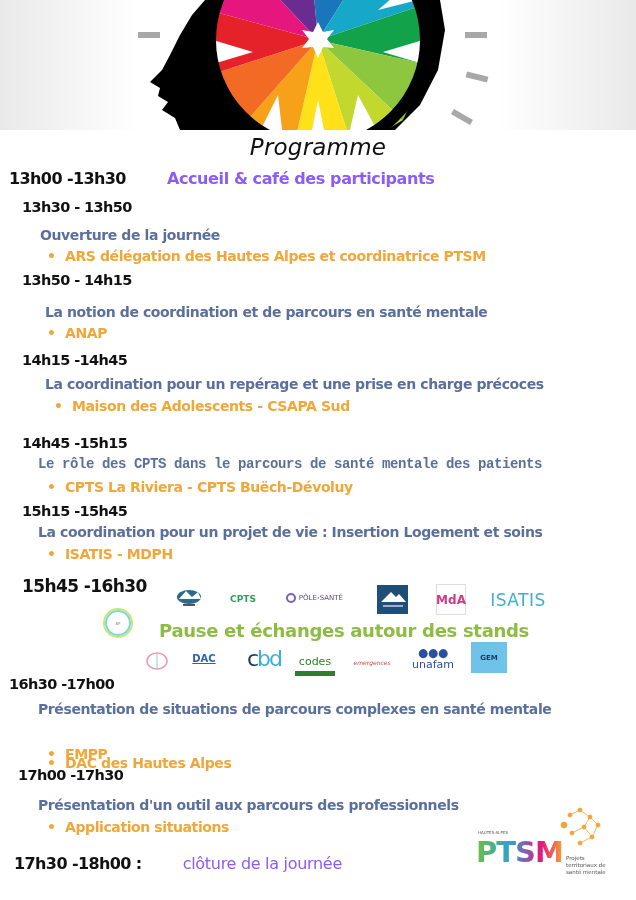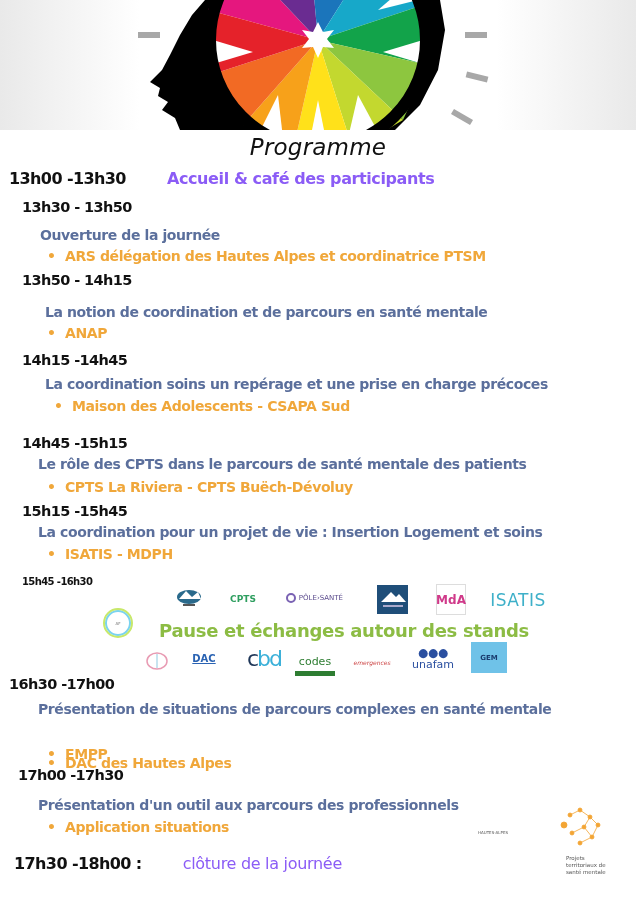--- a/index.html
+++ b/index.html
@@ -82,38 +82,38 @@
   <span class="bullet">•</span><span>ARS délégation des Hautes Alpes et coordinatrice PTSM</span>
 </div>
 
 <div class="abs time" style="left:22px; top:272px;">13h50 - 14h15</div>
 <div class="abs topic" style="left:45px; top:304px;">La notion de coordination et de parcours en santé mentale</div>
 <div class="abs speaker" style="left:47px; top:325px;">
   <span class="bullet">•</span><span>ANAP</span>
 </div>
 
 <div class="abs time" style="left:22px; top:352px;">14h15 -14h45</div>
-<div class="abs topic" style="left:45px; top:376px;">La coordination soins un repérage et une prise en charge précoces</div>
+<div class="abs topic" style="left:45px; top:376px;">La coordination pour un repérage et une prise en charge précoces</div>
 <div class="abs speaker" style="left:54px; top:398px;">
   <span class="bullet">•</span><span>Maison des Adolescents - CSAPA Sud</span>
 </div>
 
 <div class="abs time" style="left:22px; top:435px;">14h45 -15h15</div>
-<div class="abs topic" style="left:38px; top:456px;">Le rôle des CPTS dans le parcours de santé mentale des patients</div>
+<div class="abs topic" style="left:38px; top:456px;font-family:Liberation Mono, monospace;">Le rôle des CPTS dans le parcours de santé mentale des patients</div>
 <div class="abs speaker" style="left:47px; top:479px;">
   <span class="bullet">•</span><span>CPTS La Riviera - CPTS Buëch-Dévoluy</span>
 </div>
 
 <div class="abs time" style="left:22px; top:503px;">15h15 -15h45</div>
 <div class="abs topic" style="left:38px; top:524px;">La coordination pour un projet de vie : Insertion Logement et soins</div>
 <div class="abs speaker" style="left:47px; top:546px;">
   <span class="bullet">•</span><span>ISATIS - MDPH</span>
 </div>
 
-<div class="abs time" style="left:22px; top:576px; font-size:10px;">15h45 -16h30</div>
+<div class="abs time" style="left:22px; top:576px; font-size:17px;">15h45 -16h30</div>
 
 <div class="logo" style="left:172px; top:586px; width:34px; height:26px;">
   <svg width="30" height="22">
       <ellipse cx="15" cy="9" rx="12" ry="7" fill="#2a6a8c"></ellipse>
       <path d="M5 11 L12 3 L18 9 L24 4 L27 11 Z" fill="#fff"></path>
       <rect x="9" y="16" width="12" height="2" fill="#555"></rect>
     </svg>
 </div>
 <div class="logo" style="left:228px; top:591px; width:30px; height:16px; font-size:9px; font-weight:bold; color:#2e9e5f;">CPTS</div>
 <div class="logo" style="left:283px; top:586px; width:60px; height:24px; font-size:7px; color:#5a4a8c; justify-content:flex-end;">
@@ -183,14 +183,15 @@
         <line x1="108" y1="5" x2="118" y2="12"></line>
         <line x1="118" y1="12" x2="126" y2="20"></line>
       <line x1="112" y1="22" x2="118" y2="12"></line>
         <line x1="112" y1="22" x2="100" y2="28"></line>
         <line x1="112" y1="22" x2="120" y2="32"></line>
       <line x1="120" y1="32" x2="108" y2="38"></line>
         <line x1="126" y1="20" x2="120" y2="32"></line>
     </g>
   </svg>
   <div class="abs" style="left:6px; top:25px; font-size:4px; color:#555;">HAUTES-ALPES</div>
+  <div class="abs" style="left:4px; top:30px; font-size:29px; font-weight:bold; letter-spacing:-1px; background:linear-gradient(90deg,#6cbf3f 0%,#2da1d6 40%,#e5177e 75%,#f3a534 100%); -webkit-background-clip:text; background-clip:text; color:transparent;">PTSM</div>
   <div class="abs" style="left:94px; top:50px; width:44px; font-size:5.5px; color:#555; white-space:normal; line-height:7px;">Projets territoriaux de santé mentale</div>
 </div>
 
 </body></html>

